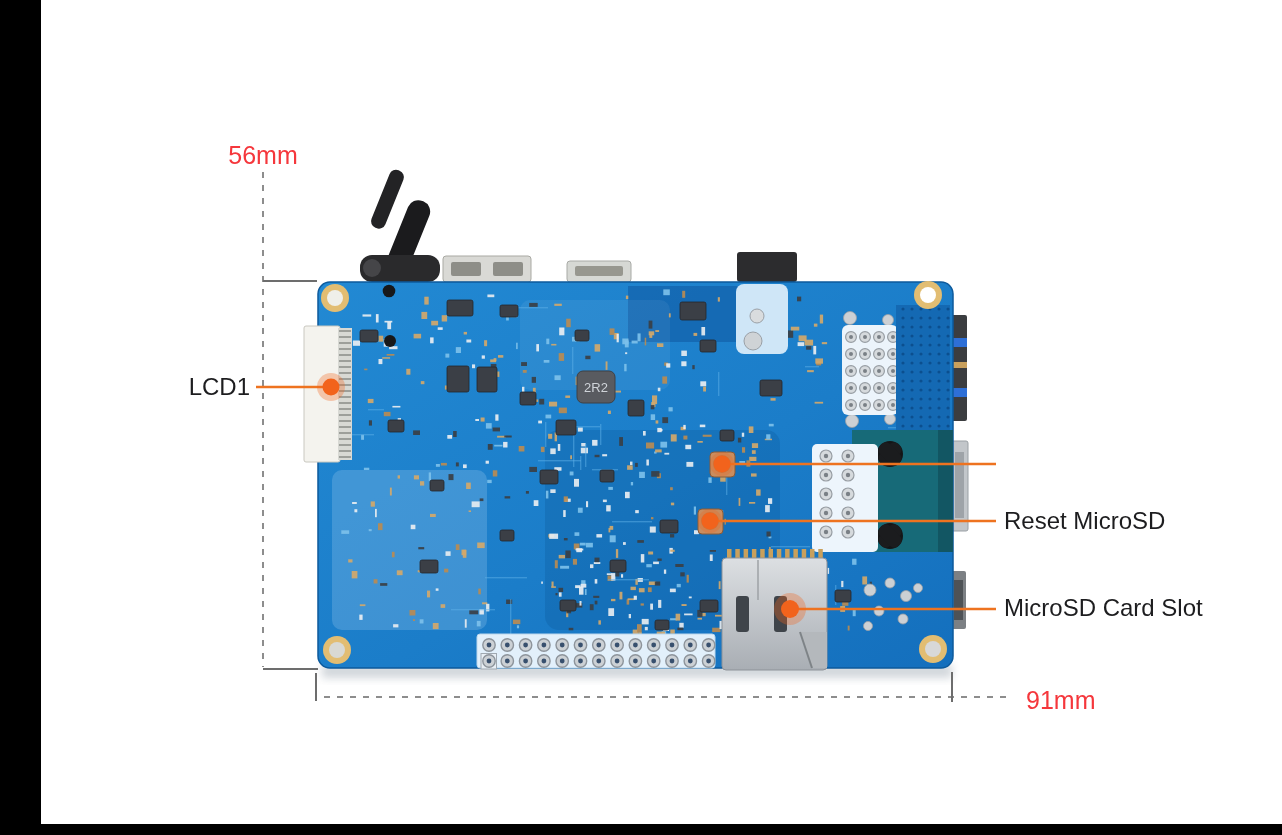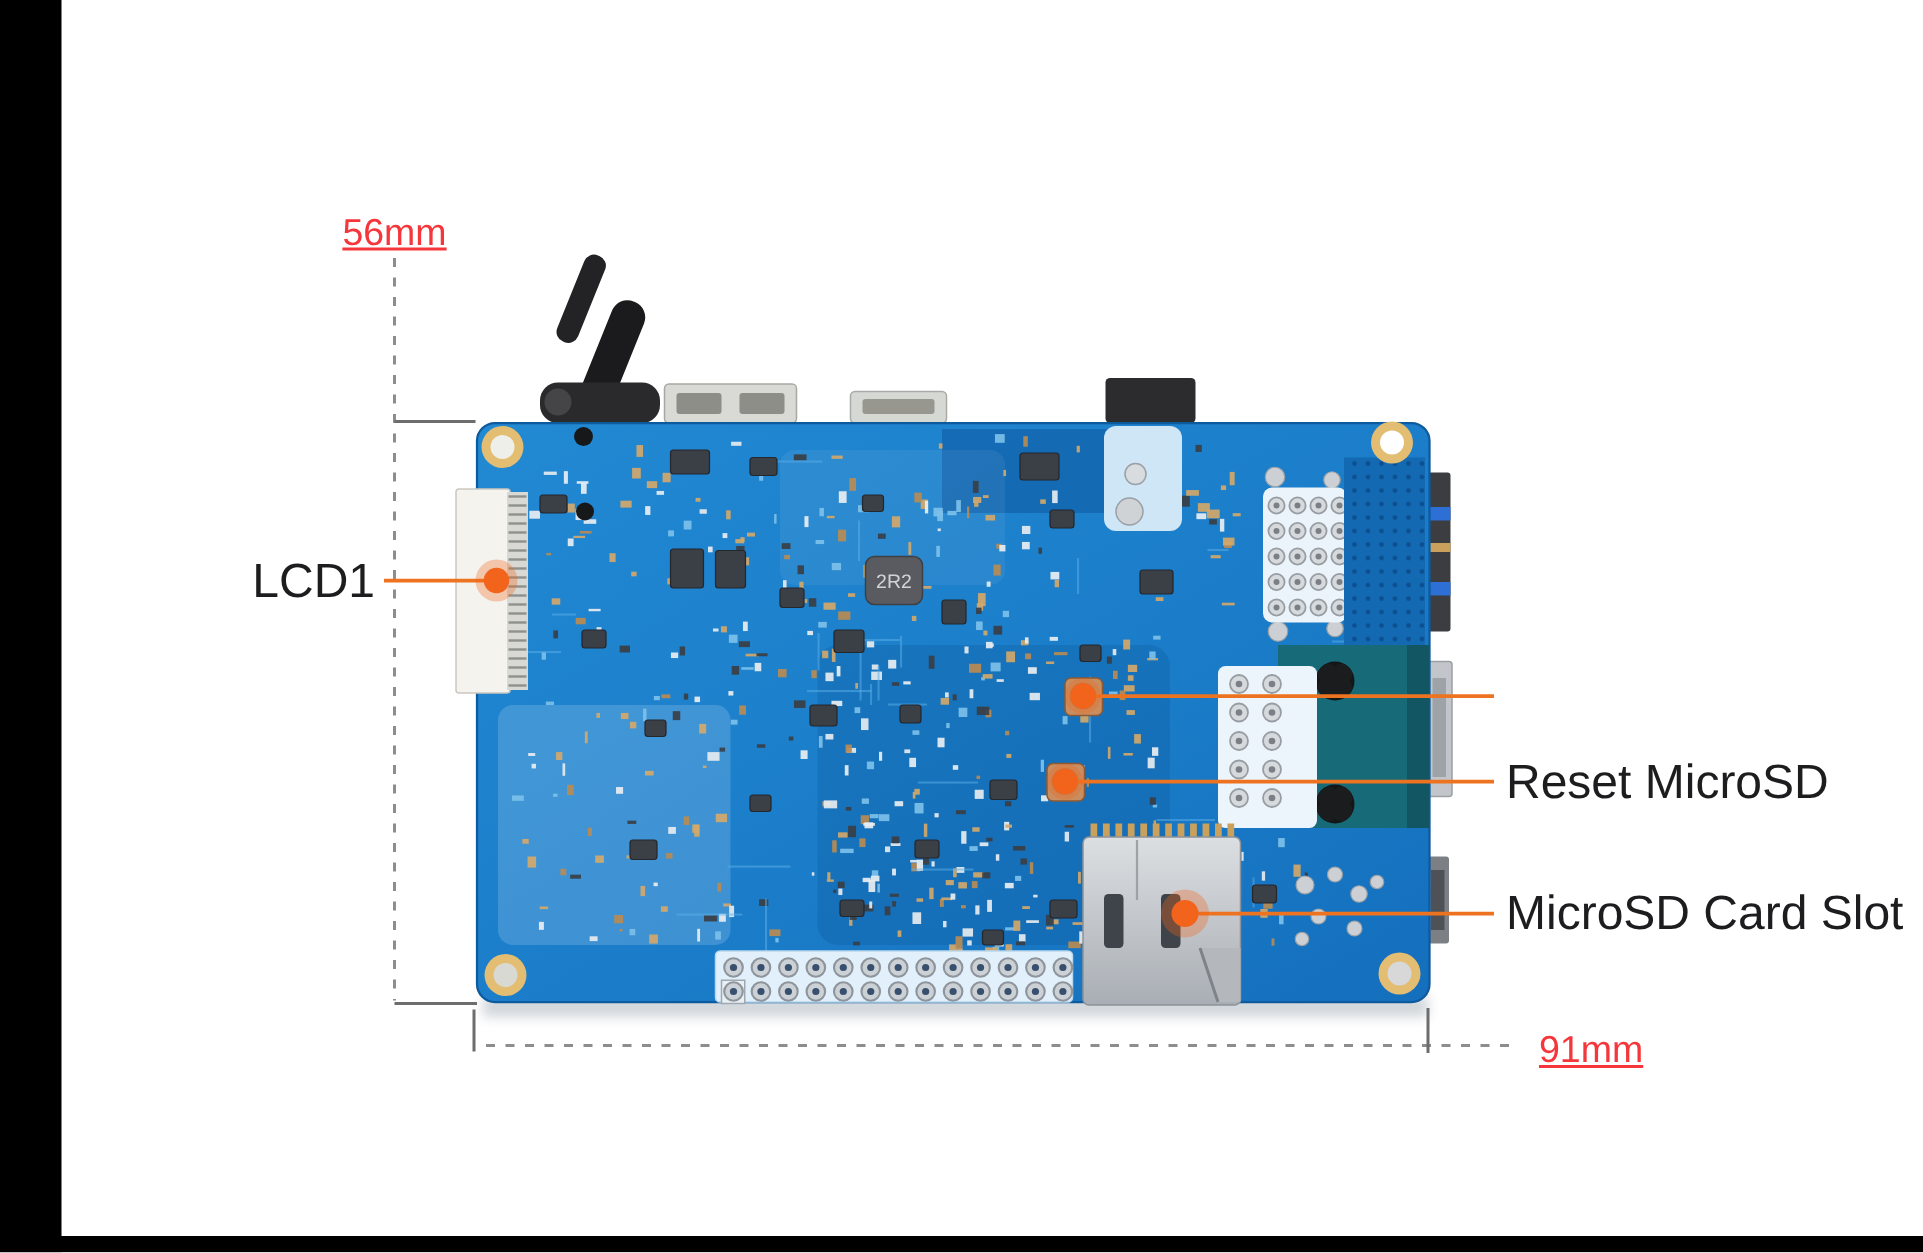--- a/index.html
+++ b/index.html
@@ -2,28 +2,28 @@
 <html><head>
 <meta charset="utf-8">
 <style>
   html,body{margin:0;padding:0;background:#fff;}
   .stage{position:relative;width:1282px;height:835px;background:#ffffff;overflow:hidden;
          font-family:"Liberation Sans",sans-serif;}
   .bar{position:absolute;background:#000;}
   .bar-left{left:0;top:0;width:41px;height:835px;}
   .bar-bottom{left:0;top:824px;width:1282px;height:11px;}
   .board-svg{position:absolute;left:0;top:0;}
-  .label{position:absolute;white-space:nowrap;color:#1d1d1f;font-size:32px;line-height:26px;}
+  .label{position:absolute;white-space:nowrap;color:#1d1d1f;font-size:24px;line-height:26px;}
   .label.red{color:#f5373c;font-size:25px;}
-  #lbl-56{left:263px;top:142px;transform:translateX(-50%);text-decoration:underline;}
+  #lbl-56{left:263px;top:142px;transform:translateX(-50%);}
   #lbl-lcd1{left:150px;top:374px;width:100px;text-align:right;}
   #lbl-recovery{left:1004px;top:450px;}
   #lbl-reset{left:1004px;top:508px;}
   #lbl-microsd{left:1004px;top:595px;}
-  #lbl-91{left:1026px;top:687px;text-decoration:underline;}
+  #lbl-91{left:1026px;top:687px;}
 </style>
 </head>
 <body>
 
 <div class="stage">
 
   <svg class="board-svg" width="1282" height="835" viewBox="0 0 1282 835">
     <defs>
       <linearGradient id="pcbg" x1="0" y1="0" x2="1" y2="1">
         <stop offset="0" stop-color="#2289d3"></stop>

